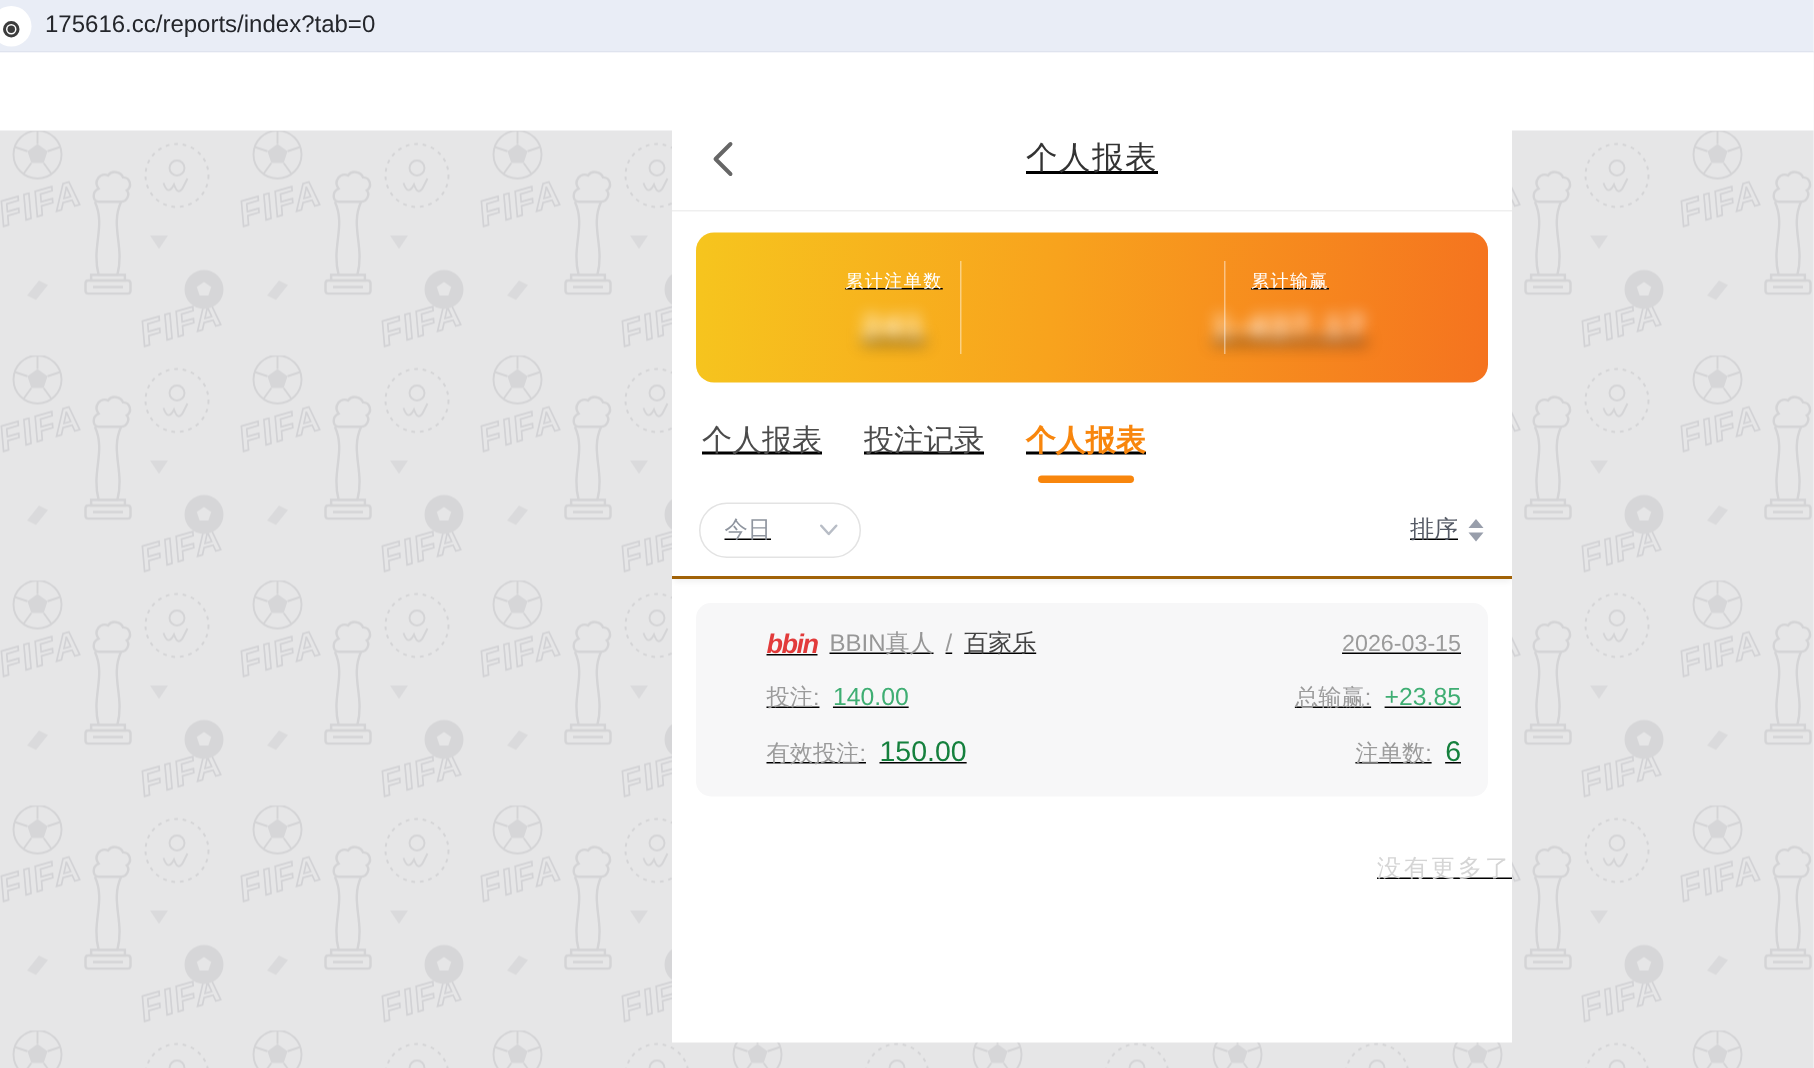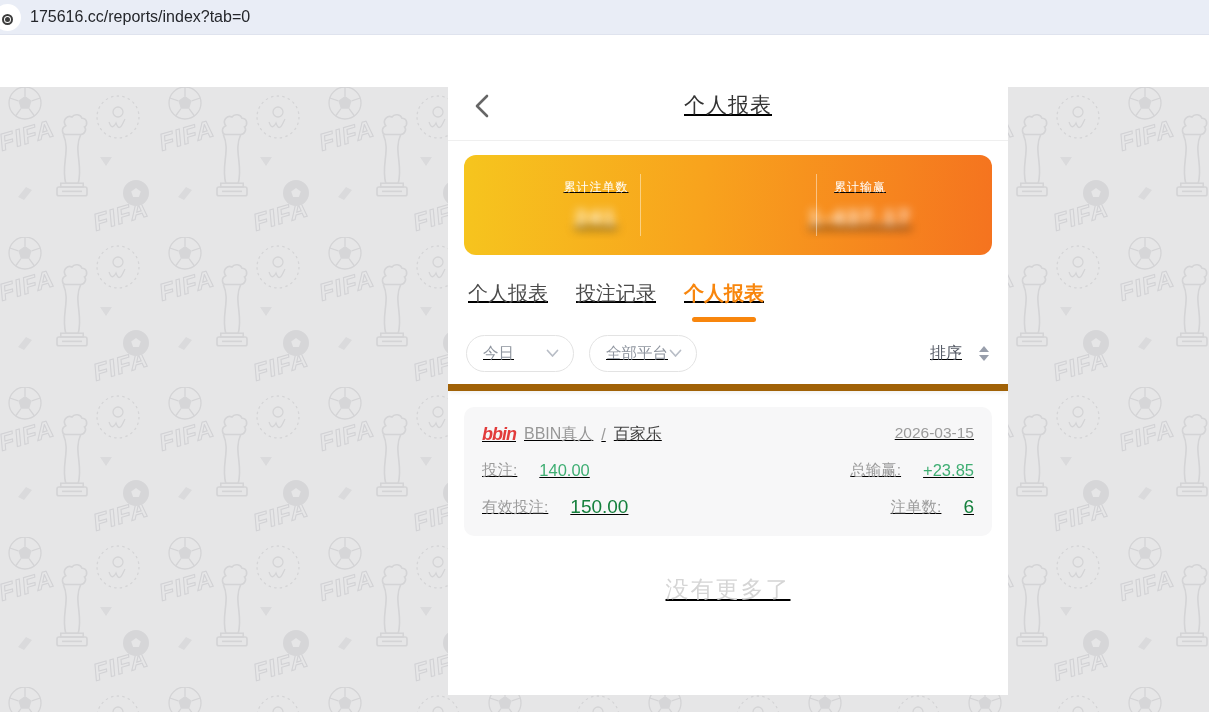--- a/index.html
+++ b/index.html
@@ -52,45 +52,45 @@
 
   
   .tabs { display:flex; gap:28px; padding:25px 0 0 20px; }
   .tab { font-size:20px; color:#4b4b4b; position:relative; padding-bottom:15px; cursor:pointer; }
   .tab.active { color:#f8860d; font-weight:700; }
   .tab-underline { position:absolute; left:50%; transform:translateX(-50%); bottom:0;
                    width:64px; height:5px; border-radius:3px; background:#f8860d; display:block; }
 
   
   .filters { display:flex; align-items:center; padding:13px 18px 12px; position:relative;
-             border-bottom:7px solid #a16207; box-shadow:0 3px 4px -1px rgba(0,0,0,.06); }
+             border-bottom:2px solid #a16207; box-shadow:0 3px 4px -1px rgba(0,0,0,.06); }
   .pill { height:37px; min-width:108px; border:1px solid #e3e3e3; border-radius:19px; background:#fff;
           display:inline-flex; align-items:center; justify-content:space-between;
           padding:0 14px 0 16px; margin-right:15px; cursor:pointer; }
   .pill-text { color:#8f959f; font-size:15.5px; }
-  .sort-ctl { margin-left:auto; display:flex; align-items:center; gap:16px; cursor:pointer; }
+  .sort-ctl { margin-left:auto; display:flex; align-items:center; gap:6px; cursor:pointer; }
   .sort-label { color:#565b66; font-size:16px; }
 
   
   .report-card { margin:16px 16px 0; background:#f7f7f8; border-radius:10px; padding:17px 18px 18px; cursor:pointer; }
-  .card-row { display:flex; justify-content:space-between; align-items:flex-start; }
+  .card-row { display:flex; justify-content:space-between; align-items:center;margin-left:29px; }
   .card-row + .card-row { margin-top:15px; }
   .provider { display:flex; align-items:center; gap:8px; }
   .provider-logo { color:#e23b3b; font-size:18px; font-weight:800; font-style:italic; letter-spacing:-1px; }
   .provider-name { color:#979797; font-size:16px; }
   .provider-sep { color:#9b9b9b; font-size:16px; }
   .game-name { color:#424242; font-size:16px; }
   .card-date { color:#9b9b9b; font-size:15.5px; }
-  .kv { display:flex; align-items:center; gap:22px; }
+  .kv { display:flex; align-items:center; gap:9px; }
   .kv-label { color:#9b9b9b; font-size:15.5px; }
   .kv-value.green { color:#3fae73; font-size:16.5px; }
   .kv-value.dark { color:#15803d; font-size:19px; }
 
   
-  .no-more { text-align:center; color:#d5d5d5; font-size:23px; margin-top:38px; letter-spacing:2px; }
+  .no-more { text-align:right; color:#d5d5d5; font-size:16px; margin-top:38px; letter-spacing:2px; }
 </style>
 </head>
 <body>
 
 <div class="url-bar">
   <div class="favicon">
     <span class="favicon-glyph"></span>
   </div>
   <span class="url-text">175616.cc/reports/index?tab=0</span>
 </div>
@@ -173,26 +173,20 @@
     </div>
   </div>
 
   <div class="filters">
     <div class="pill">
       <span class="pill-text">今日</span>
       <svg width="13" height="9" viewBox="0 0 13 9">
         <polyline points="1.5,1.5 6.5,7 11.5,1.5" fill="none" stroke="#b8bdc6" stroke-width="1.7" stroke-linecap="round" stroke-linejoin="round"></polyline>
       </svg>
     </div>
-    <div class="pill">
-      <span class="pill-text">全部平台</span>
-      <svg width="13" height="9" viewBox="0 0 13 9">
-        <polyline points="1.5,1.5 6.5,7 11.5,1.5" fill="none" stroke="#b8bdc6" stroke-width="1.7" stroke-linecap="round" stroke-linejoin="round"></polyline>
-      </svg>
-    </div>
     <div class="sort-ctl">
       <span class="sort-label">排序</span>
       <svg width="12" height="17" viewBox="0 0 12 17">
         <path d="M6 1 L11 7 H1 Z" fill="#989eab"></path>
         <path d="M6 16 L11 10 H1 Z" fill="#989eab"></path>
       </svg>
     </div>
   </div>
 
   <div class="report-card">

